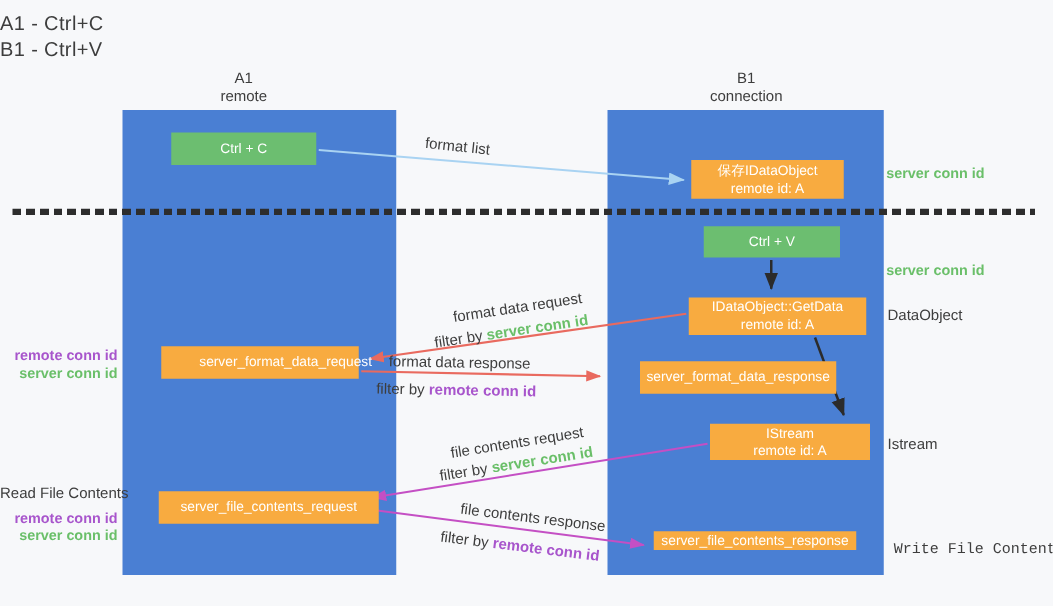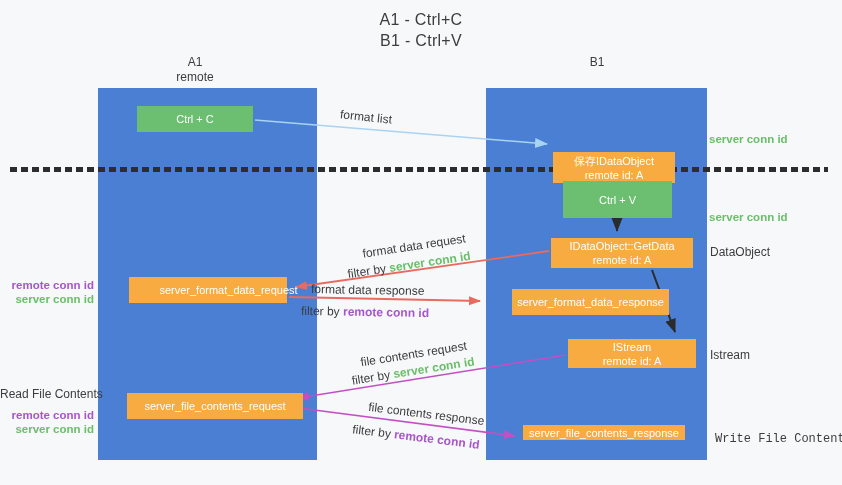--- a/index.html
+++ b/index.html
@@ -14,21 +14,21 @@
     --arrow-black:#2b2b2b;
     --label-green:#6abf69;
     --label-purple:#a855cc;
     --text-dark:#3d3d3d;
     --dotted-line:#2d2d2d;
   }
   *{margin:0;padding:0;box-sizing:border-box;}
   body{background:var(--background);font-family:"Liberation Sans",sans-serif;}
   .stage{position:relative;width:842px;height:485px;background:var(--background);overflow:hidden;}
 
-  .title{position:absolute;left:0;top:9px;width:842px;text-align:center;
+  .title{position:absolute;left:0;top:9px;width:842px;
          font-size:16px;line-height:21px;color:var(--text-dark);letter-spacing:.3px;}
 
   .col-header{position:absolute;text-align:center;font-size:12px;line-height:15px;color:var(--text-dark);}
 
   .lifeline{position:absolute;top:88px;height:372px;background:var(--column-blue);z-index:1;}
 
   .divider{position:absolute;left:10px;top:167px;width:818px;height:5px;z-index:5;
            background:repeating-linear-gradient(90deg,var(--dotted-line) 0 7px,transparent 7px 11px);}
 
   .arrows{position:absolute;left:0;top:0;z-index:4;}
@@ -67,20 +67,21 @@
     <div>A1 - Ctrl+C</div>
     <div>B1 - Ctrl+V</div>
   </div>
 
   <div class="col-header" style="left:135px;top:55px;width:120px;">
     <div>A1</div>
     <div>remote</div>
   </div>
   <div class="col-header" style="left:537px;top:55px;width:120px;">
     <div>B1</div>
+    <div>connection</div>
   </div>
 
   <div class="lifeline" style="left:98px;width:219px;"></div>
   <div class="lifeline" style="left:486px;width:221px;"></div>
 
   <div class="divider"></div>
 
   <svg class="arrows" width="842" height="485" viewBox="0 0 842 485">
     <defs>
       <marker id="m-blue" markerUnits="userSpaceOnUse" markerWidth="15" markerHeight="12" refX="12" refY="5" orient="auto">
@@ -102,26 +103,26 @@
     <line x1="289" y1="297" x2="480" y2="301" class="arrow-red" marker-end="url(#m-red)"></line>
     <line x1="652" y1="270" x2="675" y2="332" class="arrow-black" marker-end="url(#m-black)"></line>
     <line x1="566" y1="355" x2="298" y2="398" class="arrow-magenta" marker-end="url(#m-magenta)"></line>
     <line x1="291" y1="407" x2="515" y2="436" class="arrow-magenta" marker-end="url(#m-magenta)"></line>
   </svg>
 
   <div class="node green" style="left:137px;top:106px;width:116px;height:26px;">
     <span>Ctrl + C</span>
   </div>
 
-  <div class="node orange" style="left:553px;top:128px;width:122px;height:31px;margin-top:24px;">
+  <div class="node orange" style="left:553px;top:128px;width:122px;height:31px;">
     <span>保存IDataObject</span>
     <span>remote id: A</span>
   </div>
 
-  <div class="node green" style="left:563px;top:181px;width:109px;height:37px;">
+  <div class="node green" style="left:563px;top:181px;width:109px;height:25px;">
     <span>Ctrl + V</span>
   </div>
 
   <div class="node orange" style="left:551px;top:238px;width:142px;height:30px;">
     <span>IDataObject::GetData</span>
     <span>remote id: A</span>
   </div>
 
   <div class="node orange" style="left:129px;top:277px;width:158px;height:26px;padding-left:41px;">
     <span>server_format_data_request</span>

